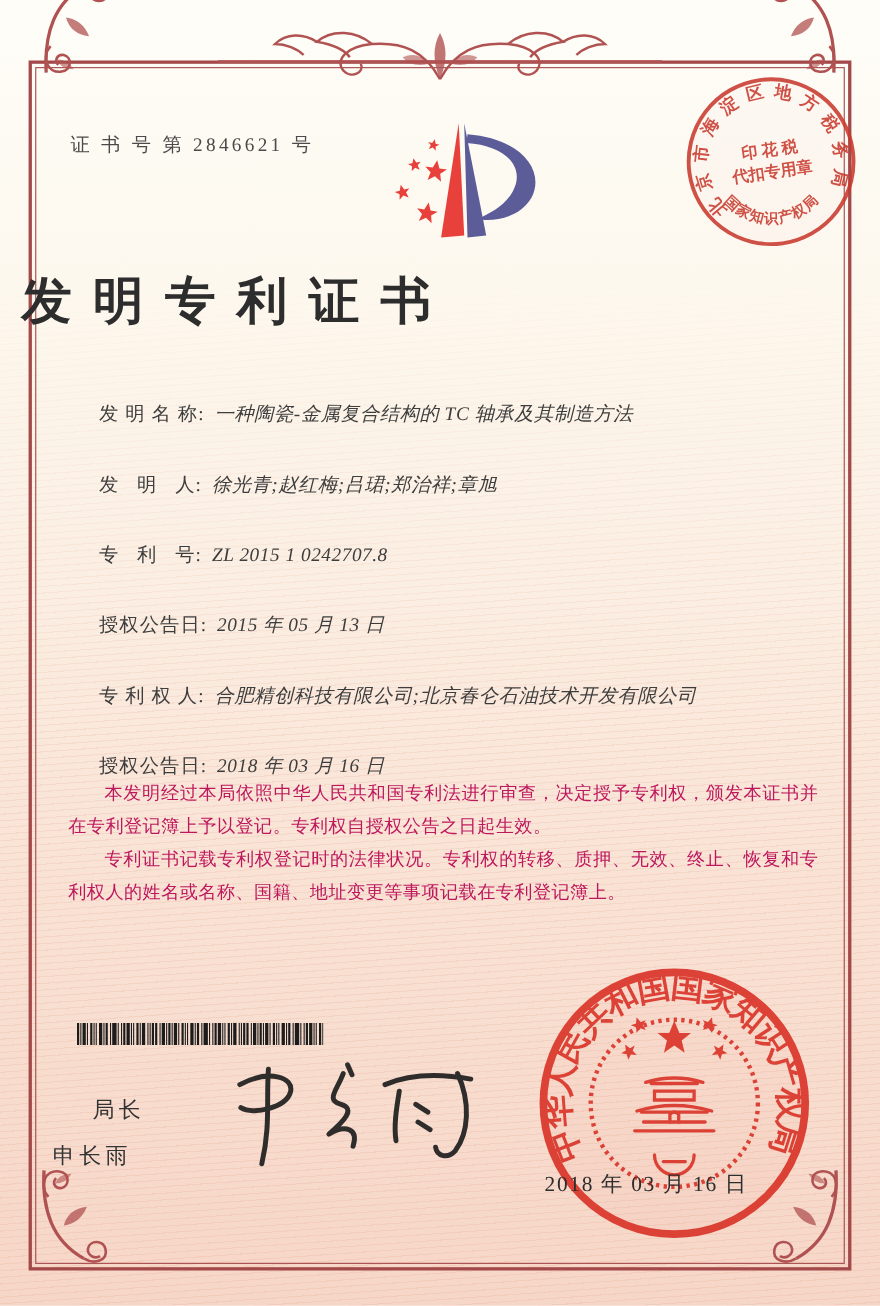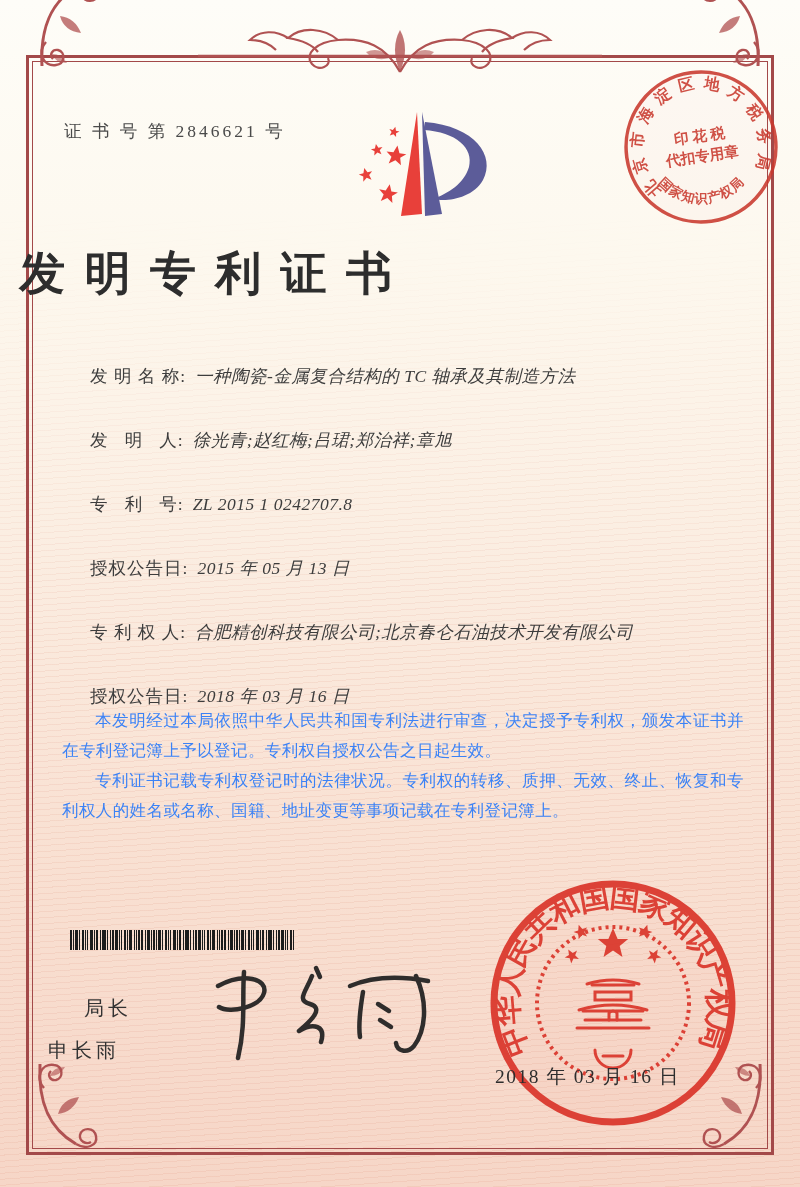--- a/index.html
+++ b/index.html
@@ -16,21 +16,21 @@
   .cert-no{position:absolute;left:64px;top:119px;font-size:17.5px;letter-spacing:3px;color:#4a4a4a;white-space:pre;}
   .logo{position:absolute;left:330px;top:92px;width:192px;height:150px;}
   .tax-seal{position:absolute;left:620px;top:66px;width:162px;height:162px;transform:rotate(-8deg);opacity:.88;}
   .title{position:absolute;left:0;top:243px;width:798px;text-align:left;font-size:46px;font-weight:700;
          letter-spacing:.42em;text-indent:.42em;color:#2d2d2d;}
   .fields{position:absolute;left:64px;top:364px;width:676px;}
   .field-row{display:flex;align-items:baseline;font-size:17.5px;color:#3d3d3d;margin-bottom:28px;height:36px;}
   .field-label{white-space:pre;letter-spacing:1px;flex:0 0 auto;margin-left:26px;}
   .field-value{white-space:pre;margin-left:9px;letter-spacing:.5px;font-style:italic;}
   .paras{position:absolute;left:62px;top:706px;width:682px;font-size:16.5px;line-height:30px;
-         text-align:justify;color:#3b82f6;}
+         text-align:justify;color:#be185d;}
   .paras p{margin:0;text-indent:2em;letter-spacing:.4px;}
   .barcode{position:absolute;left:70px;top:930px;width:224px;height:20px;}
   .main-seal{position:absolute;left:482px;top:872px;width:262px;height:262px;opacity:.92;}
   .issue-date{position:absolute;left:495px;top:1063px;font-size:19.5px;color:#2d2d2d;letter-spacing:1.5px;white-space:pre;z-index:5;}
   .signer-title{position:absolute;left:64px;top:995px;font-size:20px;letter-spacing:4px;color:#333;margin-left:20px;}
   .signer-name{position:absolute;left:48px;top:1037px;font-size:20px;letter-spacing:4px;color:#333;}
   .signature{position:absolute;left:188px;top:962px;width:256px;height:112px;}
   svg text{font-family:"Liberation Serif","DejaVu Serif",serif;}
 </style>
 </head>

